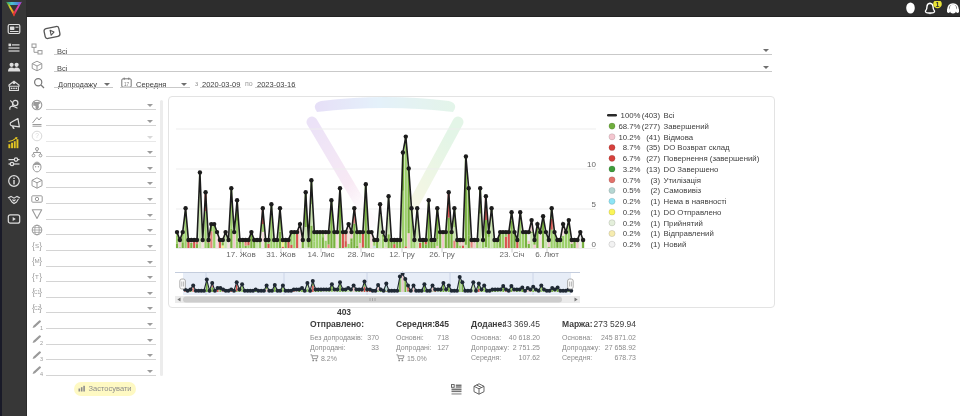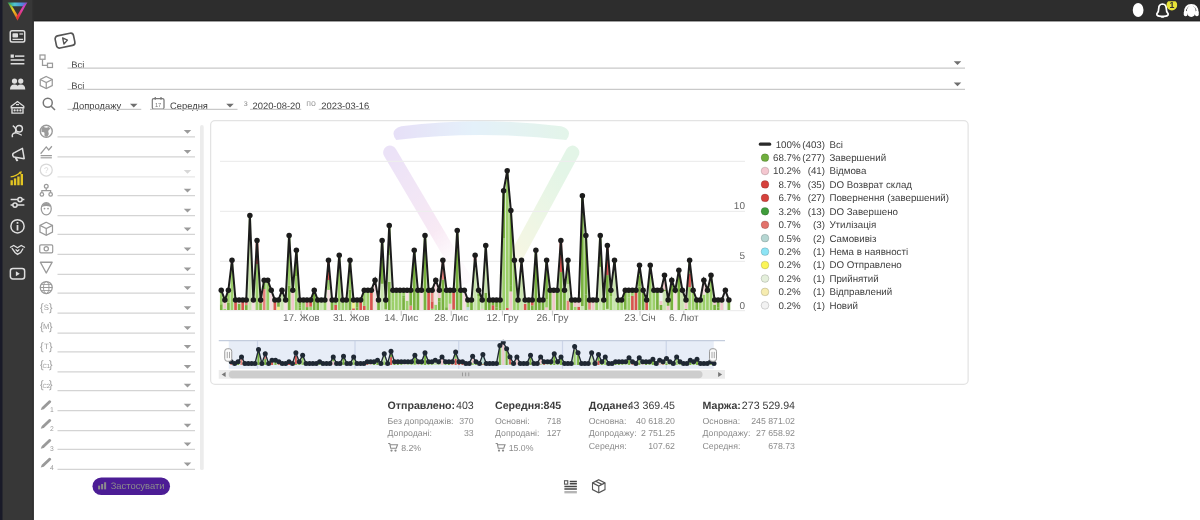--- a/index.html
+++ b/index.html
@@ -156,21 +156,21 @@
 <svg class="ico" style="left:121px;top:77px" width="11" height="11" viewBox="0 0 11 11">
 <rect x="0.8" y="1.8" width="9.4" height="8.4" rx="1.2" fill="none" stroke="#777" stroke-width="1"></rect>
 <line x1="3.2" y1="0.6" x2="3.2" y2="2.8" stroke="#777" stroke-width="1"></line>
     <line x1="7.8" y1="0.6" x2="7.8" y2="2.8" stroke="#777" stroke-width="1"></line>
 <text x="5.5" y="8.6" font-size="4.6" text-anchor="middle" fill="#777" font-family="Liberation Sans, sans-serif">17</text>
   </svg>
 <div class="ftxt" style="left:136px;top:79.5px;color:#3d3d3d">Середня</div>
 <div class="caret" style="left:181px;top:82.5px;border-top-color:#6f6f6f"></div>
 <div class="ul" style="left:120px;top:76px;width:70px;height:12px"></div>
 <div class="ftxt" style="left:195px;top:80px;color:#9a9a9a;font-size:7px">з</div>
-<div class="ftxt" style="left:202px;top:79.5px;color:#3d3d3d">2020-08-20</div>
+<div class="ftxt" style="left:202px;top:79.5px;color:#3d3d3d">2020-03-09</div>
 <div class="ul" style="left:200px;top:76px;width:41px;height:12px"></div>
 <div class="ftxt" style="left:245px;top:80px;color:#9a9a9a;font-size:7px">по</div>
 <div class="ftxt" style="left:257px;top:79.5px;color:#3d3d3d">2023-03-16</div>
 <div class="ul" style="left:255px;top:76px;width:41px;height:12px"></div>
 <svg class="ico" style="left:31.0px;top:98.9px" width="12" height="12" viewBox="0 0 12 12">
     <circle cx="6" cy="6" r="4.8" fill="none" stroke="#9a9a9a" stroke-width="1.1"></circle>
     <path d="M3.2 2.2 Q5.5 3.8 8 2.6 L9.5 4.2 Q7 5 7.8 7 Q8.6 9 6.5 10.4 Q4 10.4 4.6 8 Q5 6.2 2.2 6.8 Q1.4 4.4 3.2 2.2 Z" fill="#9a9a9a"></path>
   </svg>
 <div class="ul" style="left:46px;top:100.3px;width:110px;height:10px;border-color:#d4d4d4"></div>
 <div class="caret" style="left:147px;top:104.3px;border-top-color:#9b9b9b"></div>
@@ -289,21 +289,21 @@
 <div class="ul" style="left:46px;top:350.2px;width:110px;height:10px;border-color:#d4d4d4"></div>
 <div class="caret" style="left:147px;top:354.2px;border-top-color:#9b9b9b"></div>
 <svg class="ico" style="left:31.0px;top:364.4px" width="12" height="12" viewBox="0 0 12 12">
     <g transform="rotate(8 6 6)">
       <path d="M2.2 10.6 L2.7 8.2 L7.6 2.2 Q8.2 1.5 9.1 2.2 Q10 2.9 9.4 3.6 L4.5 9.6 Z" fill="#9a9a9a"></path>
     </g>
     <text x="10.6" y="11.8" font-size="5.5" text-anchor="middle" fill="#9a9a9a" font-family="Liberation Sans, sans-serif">4</text>
   </svg>
 <div class="ul" style="left:46px;top:365.8px;width:110px;height:10px;border-color:#d4d4d4"></div>
 <div class="caret" style="left:147px;top:369.8px;border-top-color:#9b9b9b"></div>
-<div class="abs" style="left:74px;top:382px;width:62px;height:14px;background:#4c1d95;border-radius:7px;text-align:center;line-height:14px;font-size:7.5px;color:#8c8c8c">
+<div class="abs" style="left:74px;top:382px;width:62px;height:14px;background:#fef9c3;border-radius:7px;text-align:center;line-height:14px;font-size:7.5px;color:#8c8c8c">
 <svg width="8" height="7" viewBox="0 0 8 7" style="vertical-align:-0.5px">
       <rect x="0.5" y="3.5" width="1.6" height="3" fill="#8c8c8c"></rect>
       <rect x="2.9" y="2.2" width="1.6" height="4.3" fill="#8c8c8c"></rect>
       <rect x="5.3" y="0.8" width="1.6" height="5.7" fill="#8c8c8c"></rect>
     </svg> Застосувати</div>
 
 <div class="abs" style="left:168px;top:96px;width:607px;height:212px;border:1px solid #e3e3e3;border-radius:4px;background:#fff"></div>
 <svg width="960" height="416" viewBox="0 0 960 416" style="position:absolute;left:0;top:0">
 
 <g opacity="0.55">
@@ -1299,21 +1299,21 @@
     <text x="36.5" y="126.3" text-anchor="end">0.2%</text>
     <text x="56" y="126.3" text-anchor="end">(1)</text>
     <text x="59.5" y="126.3">Відправлений</text>
     <circle cx="8" cy="134.3" r="3.1" fill="#f2f2f2" stroke="rgba(0,0,0,0.15)" stroke-width="0.8"></circle>
     <text x="36.5" y="137.1" text-anchor="end">0.2%</text>
     <text x="56" y="137.1" text-anchor="end">(1)</text>
     <text x="59.5" y="137.1">Новий</text>
   </svg>
 
 <div class="abs" style="left:310px;top:319px;font-size:8.5px;font-weight:bold;color:#3c3c3c">Отправлено:</div>
-<div class="abs" style="left:309px;top:319px;width:70px;text-align:right;font-size:8.5px;font-weight:normal;color:#3c3c3c">403</div>
+<div class="abs" style="left:309px;top:307px;width:70px;text-align:center;font-size:8.5px;font-weight:bold;color:#3c3c3c">403</div>
 <div class="abs" style="left:310px;top:334px;font-size:7px;color:#8b8b8b">Без допродажів:</div>
 <div class="abs" style="left:309px;top:334px;width:70px;text-align:right;font-size:7px;color:#8b8b8b">370</div>
 <div class="abs" style="left:310px;top:344px;font-size:7px;color:#8b8b8b">Допродані:</div>
 <div class="abs" style="left:309px;top:344px;width:70px;text-align:right;font-size:7px;color:#8b8b8b">33</div>
 <div class="abs" style="left:310px;top:354px;font-size:7px;color:#8b8b8b"><svg width="9" height="8" viewBox="0 0 9 8" style="vertical-align:-1px">
       <path d="M0.5 0.8 L1.8 0.8 L2.6 4.6 L7 4.6 L8 1.8 L2.2 1.8" fill="none" stroke="#8b8b8b" stroke-width="0.9"></path>
       <circle cx="3.2" cy="6.4" r="0.9" fill="#8b8b8b"></circle>
       <circle cx="6.4" cy="6.4" r="0.9" fill="#8b8b8b"></circle>
       <text x="8.6" y="8" font-size="3" fill="#8b8b8b"></text>
     </svg> 8.2%</div>

